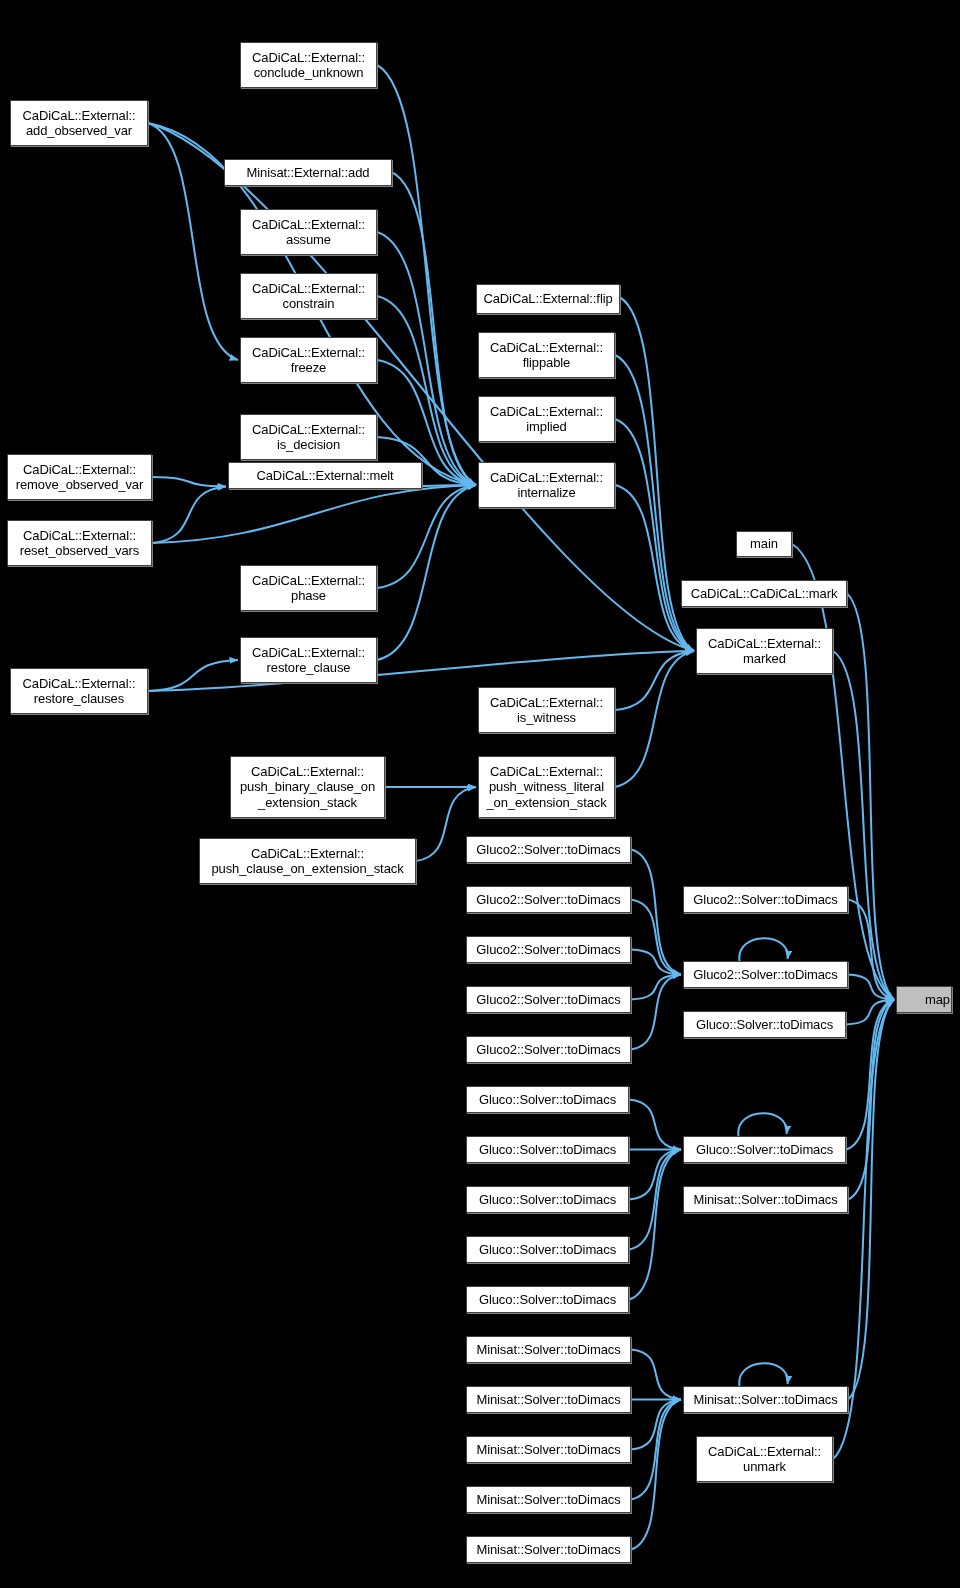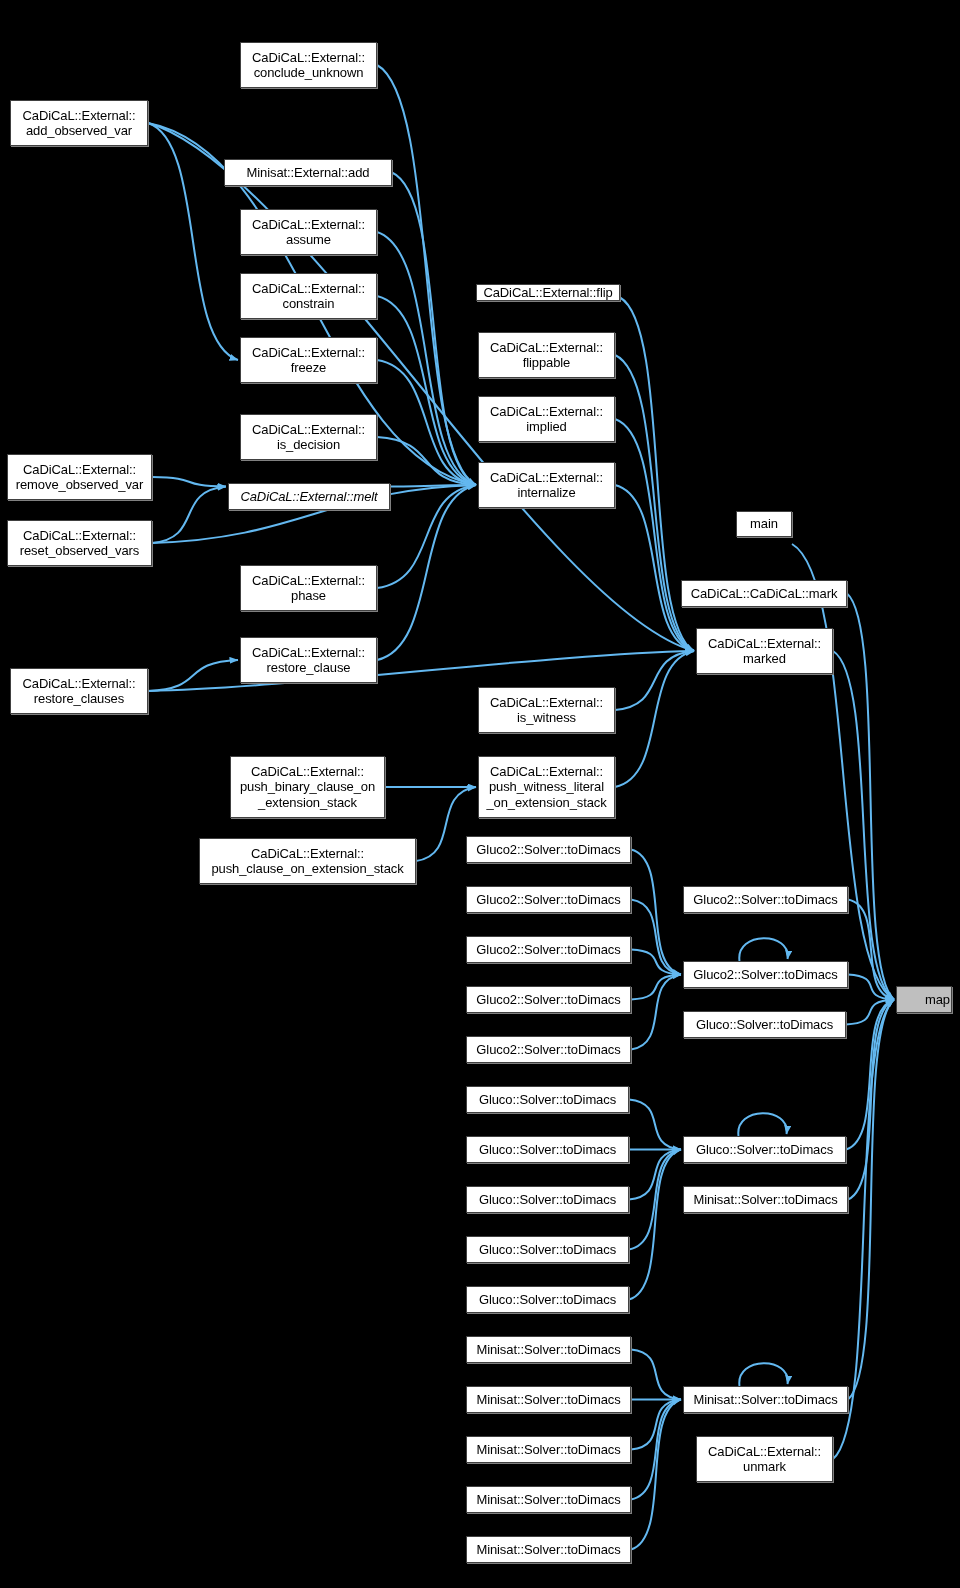--- a/index.html
+++ b/index.html
@@ -100,37 +100,37 @@
   <div id="node-layer">
       <div class="node" style="left: 240px; top: 42px; width: 137px; height: 46px;">CaDiCaL::External::
 conclude_unknown</div>
       <div class="node" style="left: 10px; top: 100px; width: 138px; height: 46px;">CaDiCaL::External::
 add_observed_var</div>
       <div class="node" style="left: 224px; top: 159px; width: 168px; height: 27px;">Minisat::External::add</div>
       <div class="node" style="left: 240px; top: 209px; width: 137px; height: 46px;">CaDiCaL::External::
 assume</div>
       <div class="node" style="left: 240px; top: 273px; width: 137px; height: 46px;">CaDiCaL::External::
 constrain</div>
-      <div class="node" style="left: 476px; top: 284px; width: 144px; height: 17px;">CaDiCaL::External::flip</div>
+      <div class="node" style="left: 476px; top: 284px; width: 144px; height: 30px;">CaDiCaL::External::flip</div>
       <div class="node" style="left: 240px; top: 337px; width: 137px; height: 46px;">CaDiCaL::External::
 freeze</div>
       <div class="node" style="left: 478px; top: 332px; width: 137px; height: 46px;">CaDiCaL::External::
 flippable</div>
       <div class="node" style="left: 240px; top: 414px; width: 137px; height: 46px;">CaDiCaL::External::
 is_decision</div>
       <div class="node" style="left: 478px; top: 396px; width: 137px; height: 46px;">CaDiCaL::External::
 implied</div>
       <div class="node" style="left: 7px; top: 454px; width: 145px; height: 46px;">CaDiCaL::External::
 remove_observed_var</div>
-      <div class="node" style="left: 228px; top: 483px; width: 162px; height: 27px; font-style: italic;">CaDiCaL::External::melt</div>
+      <div class="node" style="left: 228px; top: 462px; width: 194px; height: 27px;">CaDiCaL::External::melt</div>
       <div class="node" style="left: 478px; top: 462px; width: 137px; height: 46px;">CaDiCaL::External::
 internalize</div>
       <div class="node" style="left: 7px; top: 520px; width: 145px; height: 46px;">CaDiCaL::External::
 reset_observed_vars</div>
-      <div class="node" style="left: 736px; top: 511px; width: 56px; height: 26px;">main</div>
+      <div class="node" style="left: 736px; top: 531px; width: 56px; height: 26px;">main</div>
       <div class="node" style="left: 681px; top: 580px; width: 166px; height: 27px;">CaDiCaL::CaDiCaL::mark</div>
       <div class="node" style="left: 240px; top: 565px; width: 137px; height: 46px;">CaDiCaL::External::
 phase</div>
       <div class="node" style="left: 696px; top: 628px; width: 137px; height: 46px;">CaDiCaL::External::
 marked</div>
       <div class="node" style="left: 240px; top: 637px; width: 137px; height: 46px;">CaDiCaL::External::
 restore_clause</div>
       <div class="node" style="left: 10px; top: 668px; width: 138px; height: 46px;">CaDiCaL::External::
 restore_clauses</div>
       <div class="node" style="left: 478px; top: 687px; width: 137px; height: 46px;">CaDiCaL::External::

